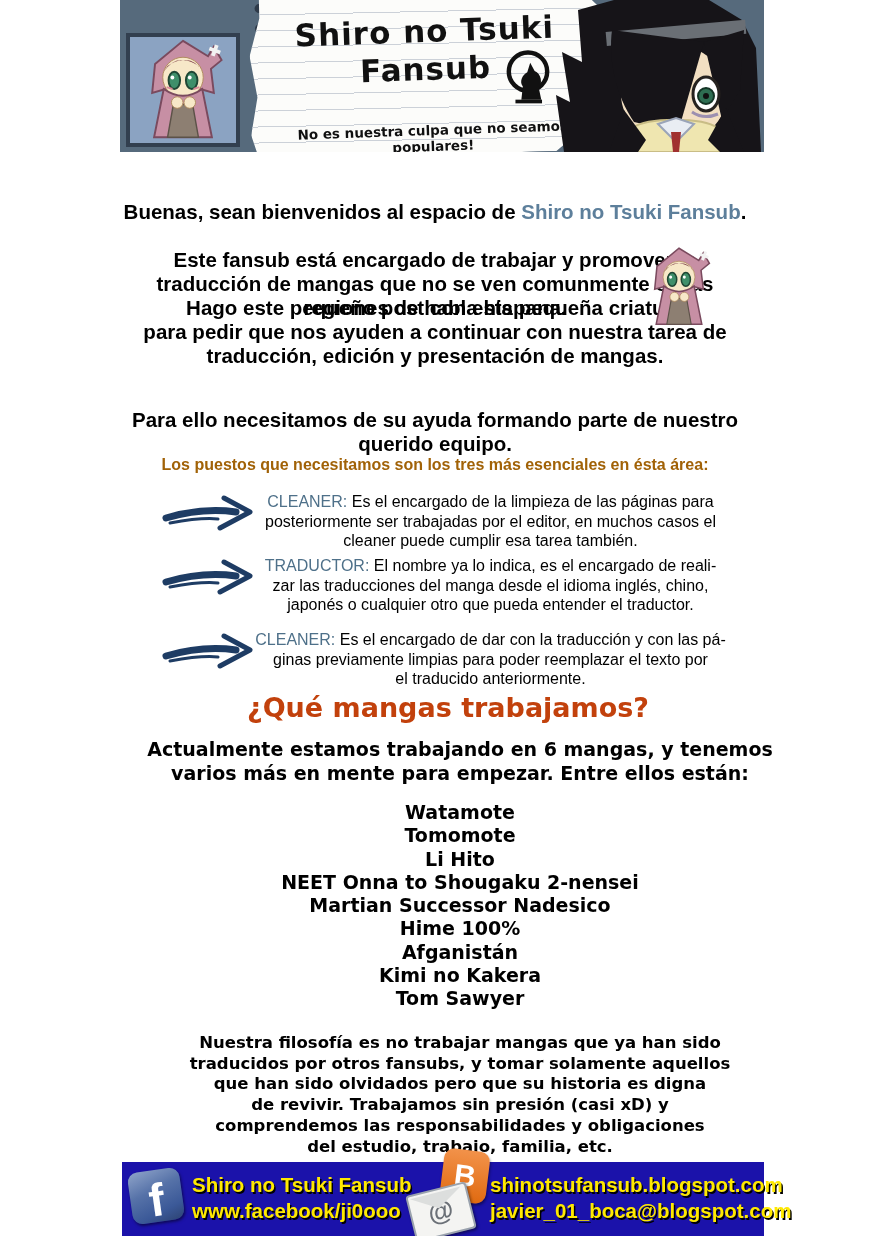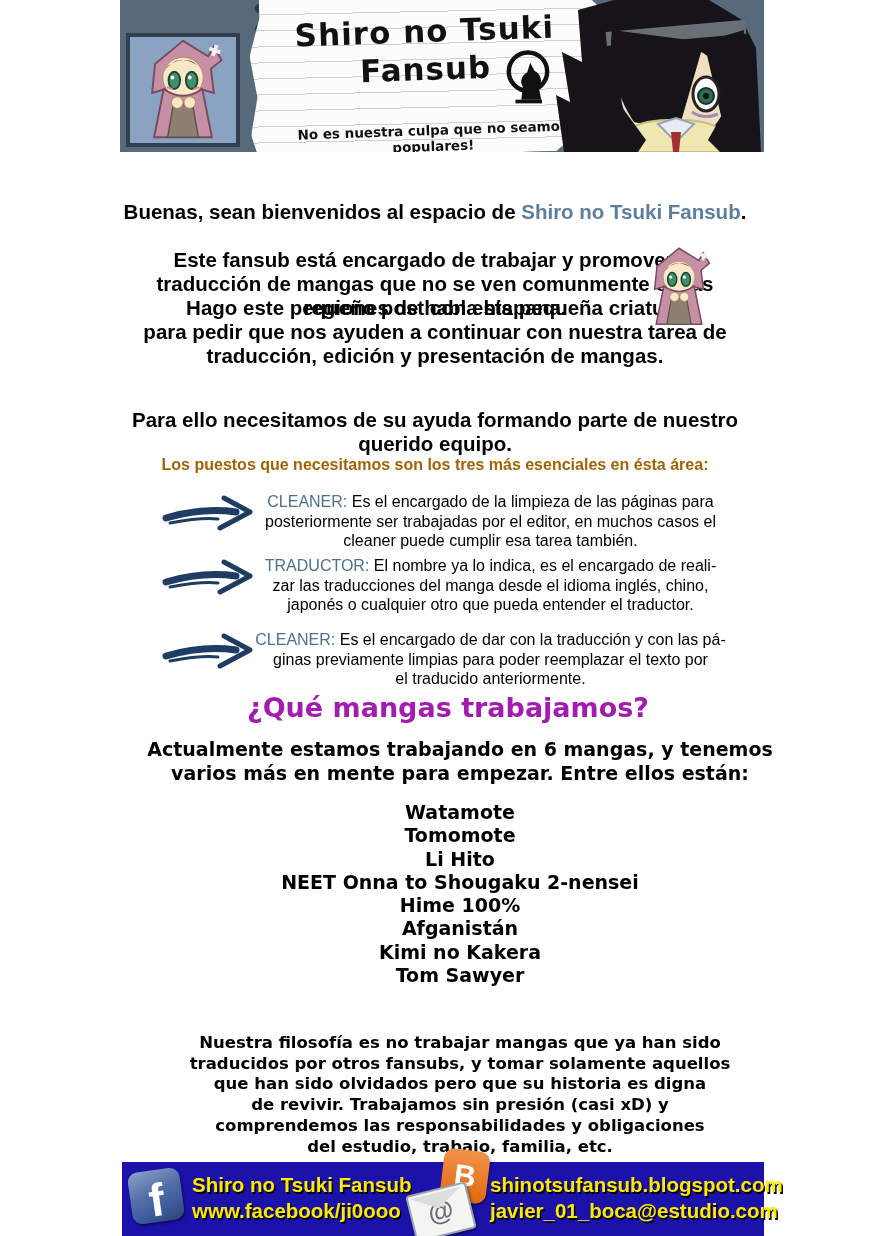--- a/index.html
+++ b/index.html
@@ -34,21 +34,21 @@
   .brand{color:#5d7f9b;}
   .girl-inline{left:641px;top:244px;width:76px;height:86px;}
 
   .roles-heading{top:456px;color:#a16207;font-size:16px;font-weight:bold;}
   .arrow{left:160px;width:104px;height:42px;}
   .role-text{width:505px;left:238px;text-align:center;font-size:16px;font-weight:normal;
              line-height:19.5px;color:#000;}
   .role-label{color:#4e7089;}
   .role-body{white-space:pre-line;display:inline;}
 
-  .teal-heading{left:48px;top:692px;width:800px;text-align:center;color:#a21caf;
+  .teal-heading{left:48px;top:692px;width:800px;text-align:center;color:#c2410c;
                 font-size:27px;font-weight:bold;font-family:"DejaVu Sans",sans-serif;}
   .mangas-intro{left:60px;top:737px;width:800px;text-align:center;font-size:19px;
                 font-weight:bold;line-height:24px;white-space:pre-line;
                 font-family:"DejaVu Sans",sans-serif;}
   .manga-list{left:160px;top:801px;width:600px;text-align:center;
               font-family:"DejaVu Sans",sans-serif;}
   .manga-item{font-size:19px;font-weight:bold;line-height:23.3px;color:#000;}
   .philosophy{left:160px;top:1033px;width:600px;text-align:center;font-size:16.5px;
               font-weight:bold;line-height:20.7px;white-space:pre-line;
               font-family:"DejaVu Sans",sans-serif;}
@@ -219,20 +219,21 @@
 
   <div class="abs teal-heading">¿Qué mangas trabajamos?</div>
   <div class="abs mangas-intro">Actualmente estamos trabajando en 6 mangas, y tenemos
 varios más en mente para empezar. Entre ellos están:</div>
 
   <div class="abs manga-list">
     <div class="manga-item">Watamote</div>
     <div class="manga-item">Tomomote</div>
     <div class="manga-item">Li Hito</div>
     <div class="manga-item">NEET Onna to Shougaku 2-nensei</div>
+    <div class="manga-item">Martian Successor Nadesico</div>
     <div class="manga-item">Hime 100%</div>
     <div class="manga-item">Afganistán</div>
     <div class="manga-item">Kimi no Kakera</div>
     <div class="manga-item">Tom Sawyer</div>
   </div>
 
   <div class="abs philosophy">Nuestra filosofía es no trabajar mangas que ya han sido
 traducidos por otros fansubs, y tomar solamente aquellos
 que han sido olvidados pero que su historia es digna
 de revivir. Trabajamos sin presión (casi xD) y
@@ -242,17 +243,17 @@
   <div class="abs footer">
     <div class="abs fb-icon">f</div>
     <div class="abs footer-text fb-text">
       <div>Shiro no Tsuki Fansub</div>
       <div>www.facebook/ji0ooo</div>
     </div>
     <div class="abs blogger-icon">B</div>
     <div class="abs email-icon">@</div>
     <div class="abs footer-text right-text">
       <div>shinotsufansub.blogspot.com</div>
-      <div>javier_01_boca@estudio.com</div>
+      <div>javier_01_boca@blogspot.com</div>
     </div>
   </div>
 
 </div>
 
 </body></html>

